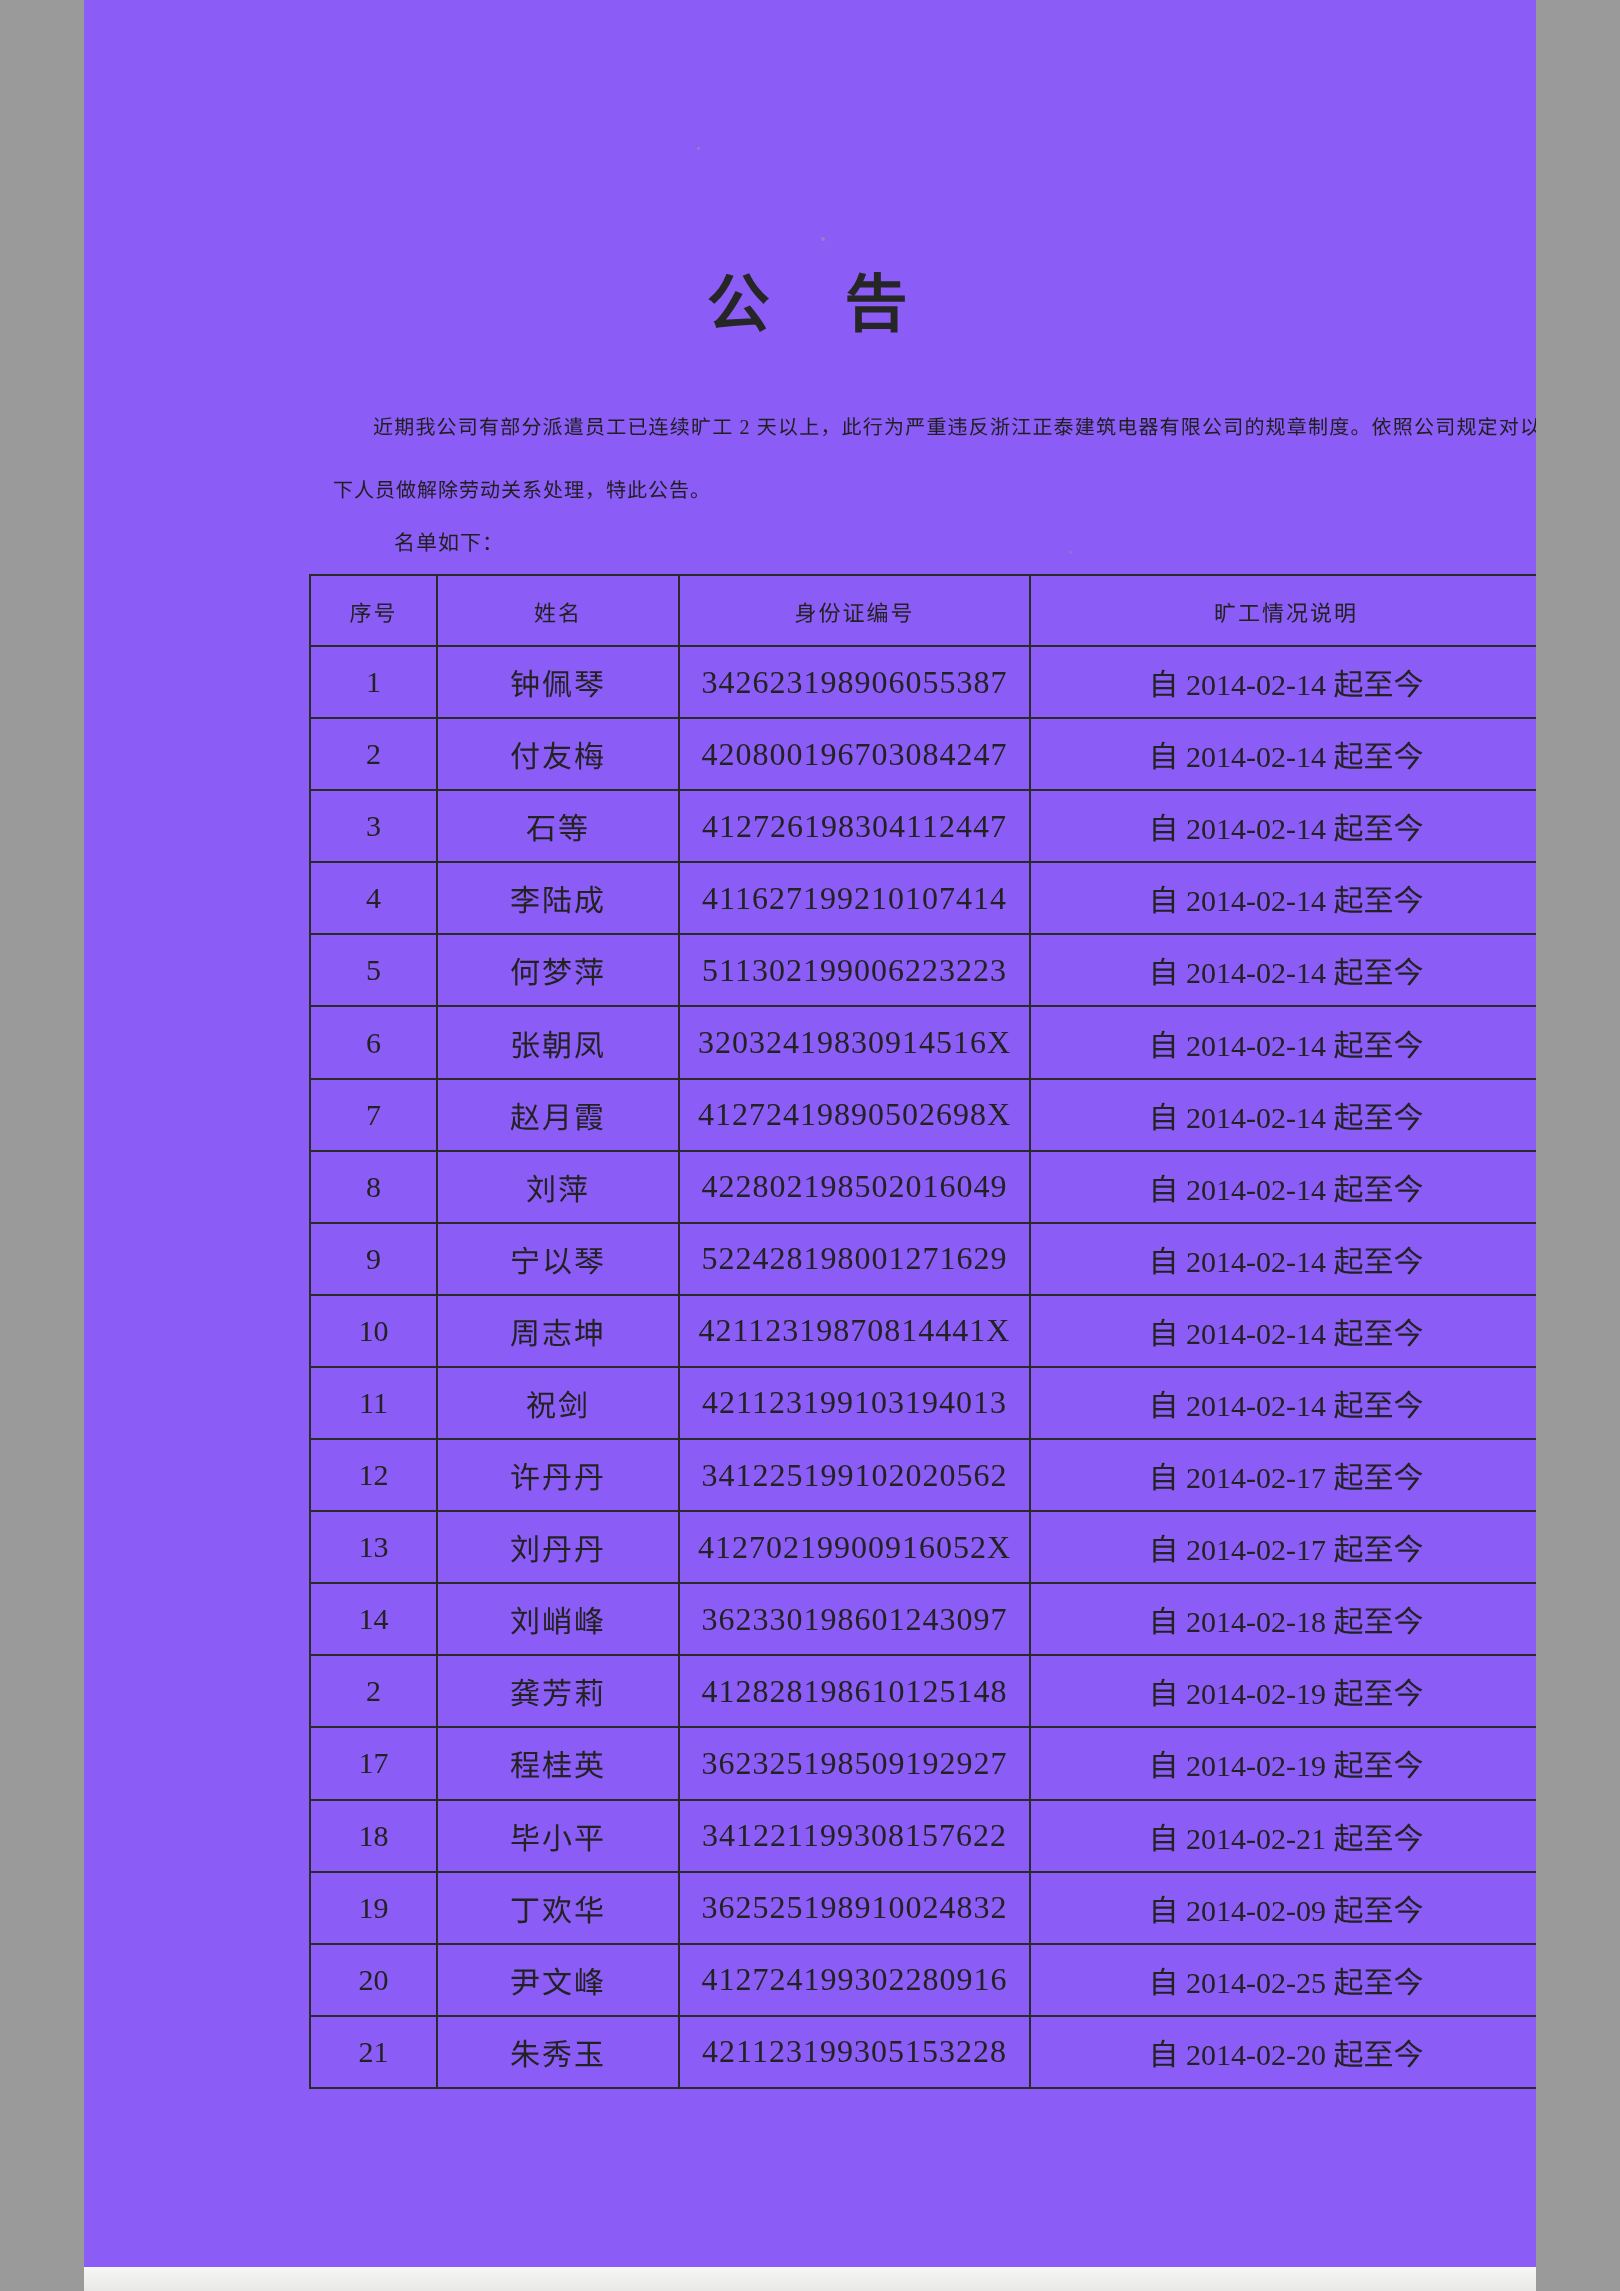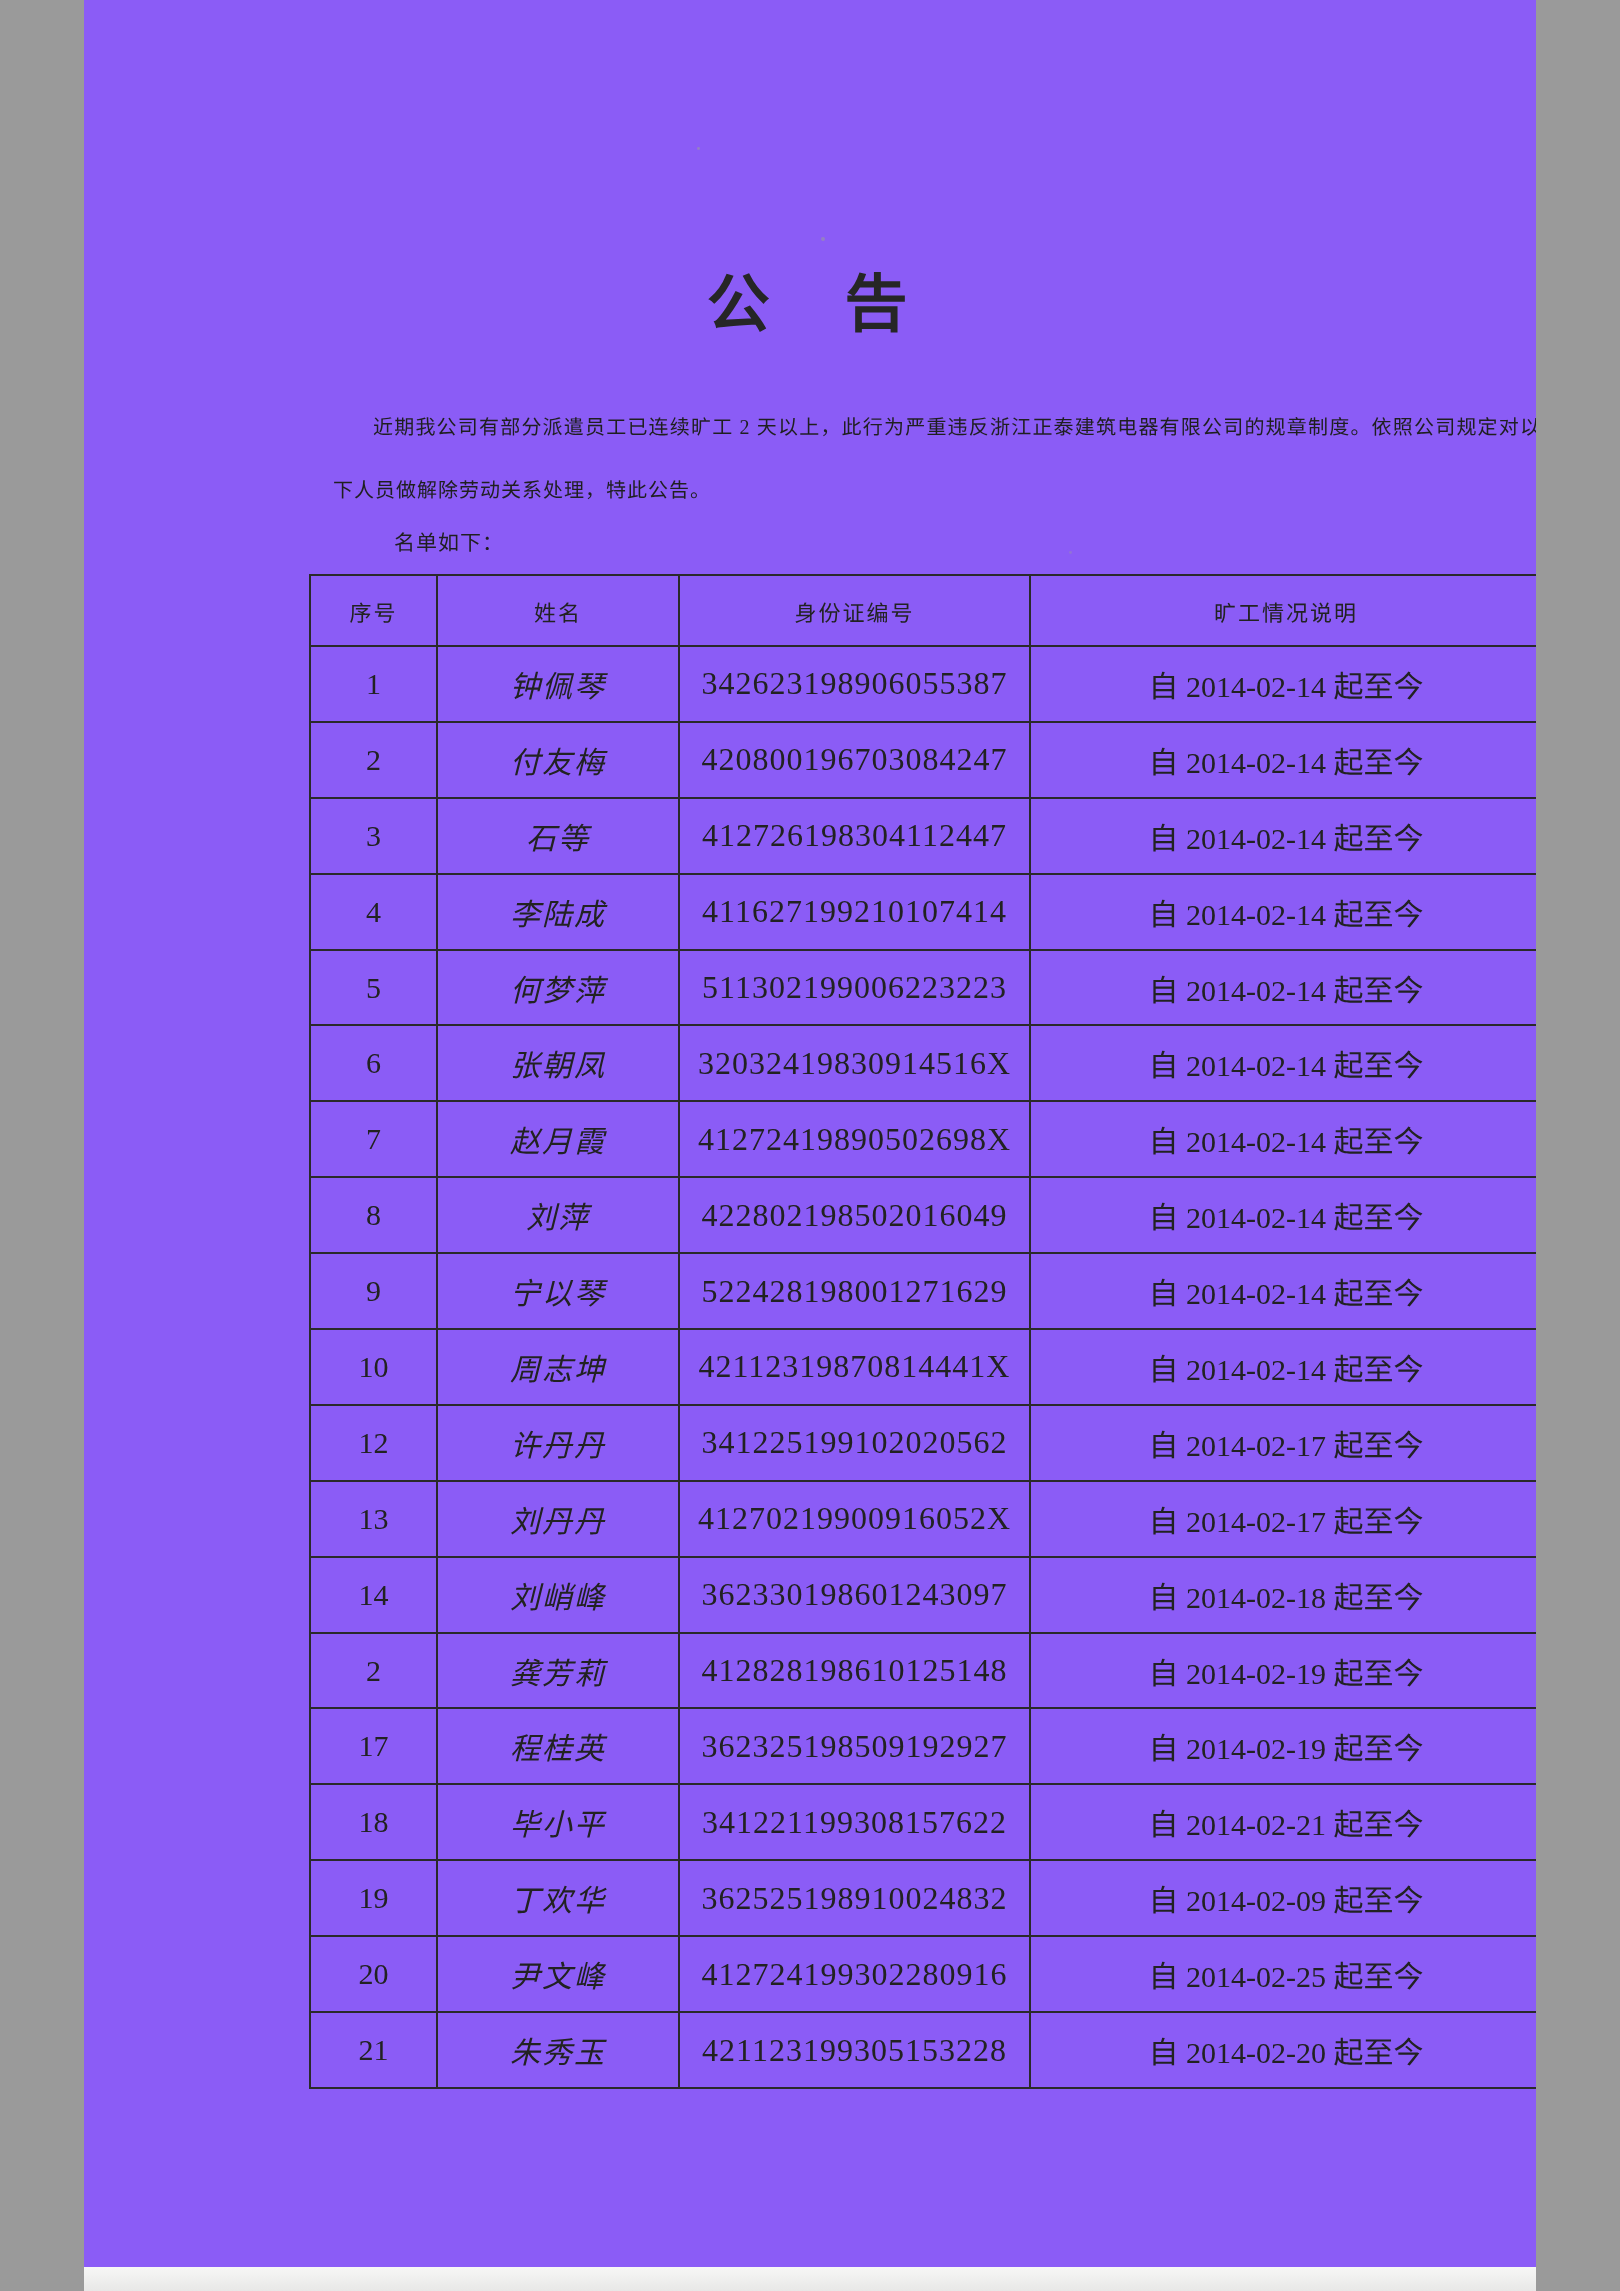--- a/index.html
+++ b/index.html
@@ -41,21 +41,21 @@
   .roster col.c-absence{width:512px;}
   .roster th,.roster td{
     border:2px solid #2a2a2a;
     text-align:center;vertical-align:middle;
     padding:0;overflow:hidden;white-space:nowrap;
     height:69px;
     font-weight:400;
   }
   .roster{border:2.9px solid #242424;}
   .roster th{font-size:22px;letter-spacing:2px;}
-  .roster td[data-name="cell-name"]{letter-spacing:2px;font-style:italic;}
+  .roster td[data-name="cell-name"]{letter-spacing:2px;}
   .roster td[data-name="cell-id"]{font-size:32px;letter-spacing:1px;}
   .scan-band{
     position:absolute;left:0;bottom:0;width:100%;height:25.5px;
     background:linear-gradient(to bottom,#f7f7f6,#e7e7e6);
   }
   .scan-speck{
     position:absolute;width:3.9px;height:3.9px;border-radius:50%;
     background:#9d9d9d;opacity:.55;
   }
   .speck-a{top:237px;left:737px;}
@@ -143,20 +143,26 @@
           <td data-name="cell-id">522428198001271629</td>
           <td data-name="cell-absence">自 2014-02-14 起至今</td>
         </tr>
         <tr data-name="table-row">
           <td data-name="cell-no">10</td>
           <td data-name="cell-name">周志坤</td>
           <td data-name="cell-id">42112319870814441X</td>
           <td data-name="cell-absence">自 2014-02-14 起至今</td>
         </tr>
         <tr data-name="table-row">
+          <td data-name="cell-no">11</td>
+          <td data-name="cell-name">祝剑</td>
+          <td data-name="cell-id">421123199103194013</td>
+          <td data-name="cell-absence">自 2014-02-14 起至今</td>
+        </tr>
+        <tr data-name="table-row">
           <td data-name="cell-no">12</td>
           <td data-name="cell-name">许丹丹</td>
           <td data-name="cell-id">341225199102020562</td>
           <td data-name="cell-absence">自 2014-02-17 起至今</td>
         </tr>
         <tr data-name="table-row">
           <td data-name="cell-no">13</td>
           <td data-name="cell-name">刘丹丹</td>
           <td data-name="cell-id">41270219900916052X</td>
           <td data-name="cell-absence">自 2014-02-17 起至今</td>

